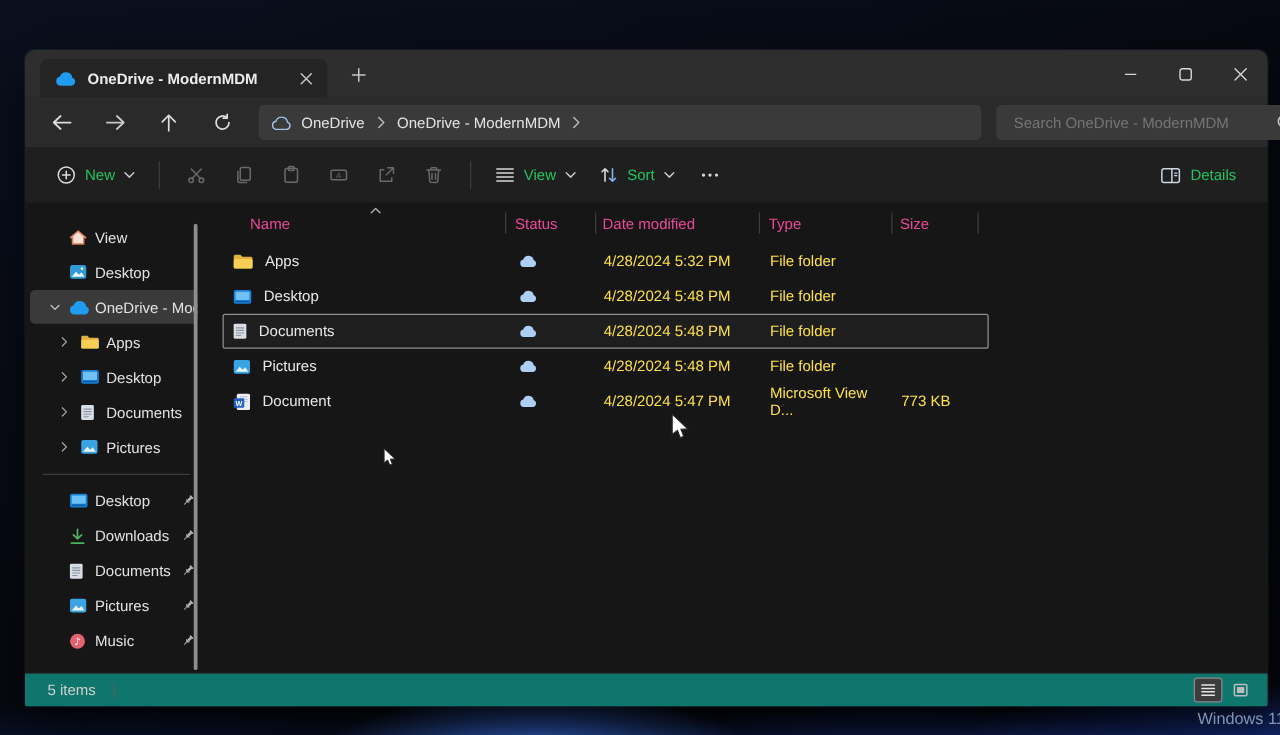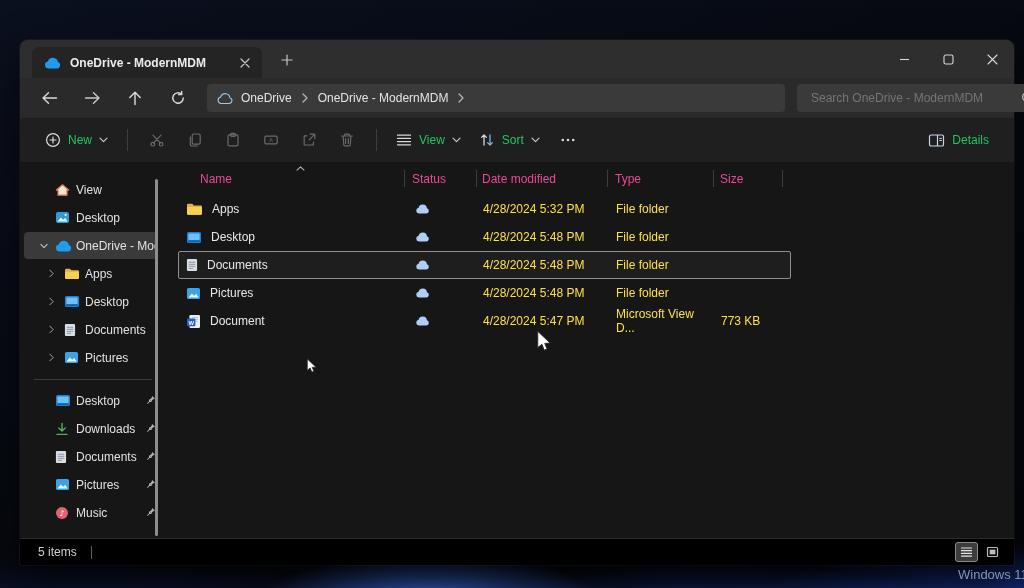--- a/index.html
+++ b/index.html
@@ -82,21 +82,21 @@
   .rows{margin-top:4px;}
   .row{display:flex;align-items:center;height:26px;width:611px;font-size:12px;color:#e8e8e8;
     border:1px solid transparent;border-radius:2px;box-sizing:content-box;}
   .row.selected{border-color:#8f8f8f;background:#1e1e1e;}
   .cell{display:flex;align-items:center;box-sizing:border-box;height:100%;}
   .cell.c-name{gap:9px;padding-left:7px;}
   .cell.c-status{padding-left:9px;}
   .cell.c-date,.cell.c-type,.cell.c-size{color:#fde047;}
 
   
-  .statusbar{height:26px;background:#000000;border-top:1px solid #2a2a2a;display:flex;align-items:center;
+  .statusbar{height:26px;background:#0f766e;border-top:1px solid #2a2a2a;display:flex;align-items:center;
     padding:0 10px 0 18px;font-size:12px;color:#cfcfcf;flex:none;border-radius:0 0 2px 2px;}
   .sb-count-sep{width:1px;height:13px;background:#5c5c5c;margin-left:14px;}
   .view-toggles{margin-left:auto;display:flex;gap:3px;align-items:center;}
   .vt-btn{width:23px;height:20px;display:flex;align-items:center;justify-content:center;border-radius:3px;
     border:1px solid transparent;box-sizing:border-box;}
   .vt-btn.active{background:#3c3c3c;border-color:#8a8a8a;}
 
   
   .cursor{position:absolute;z-index:50;pointer-events:none;}
   .watermark{position:absolute;left:958px;top:567px;font-size:13px;color:#8ea3c4;opacity:.9;white-space:nowrap;z-index:5;}

